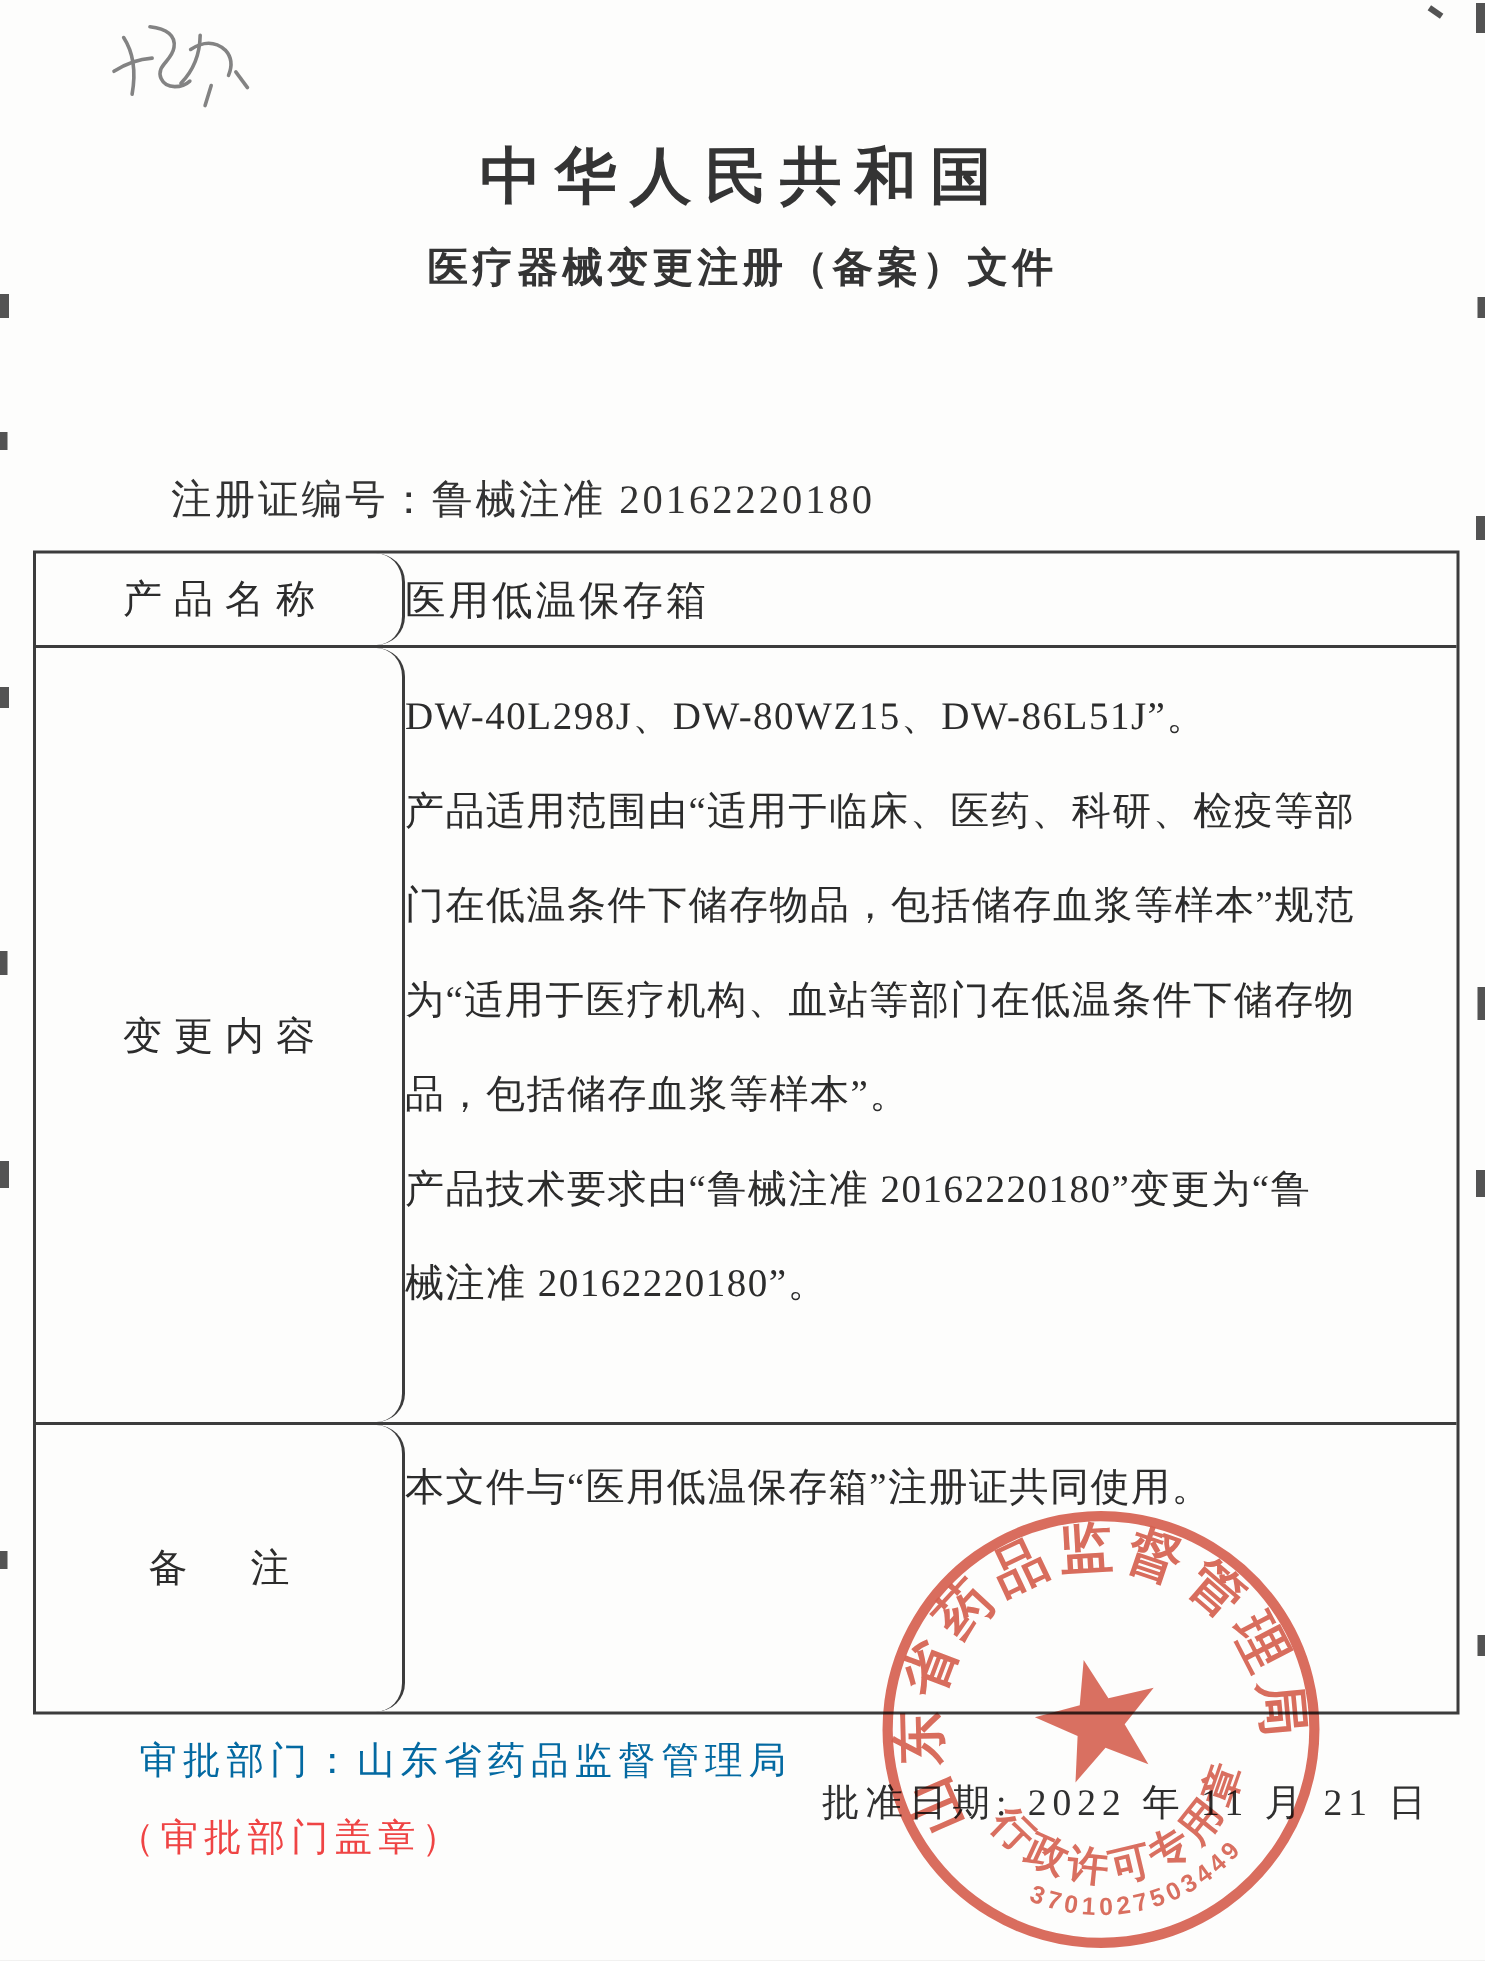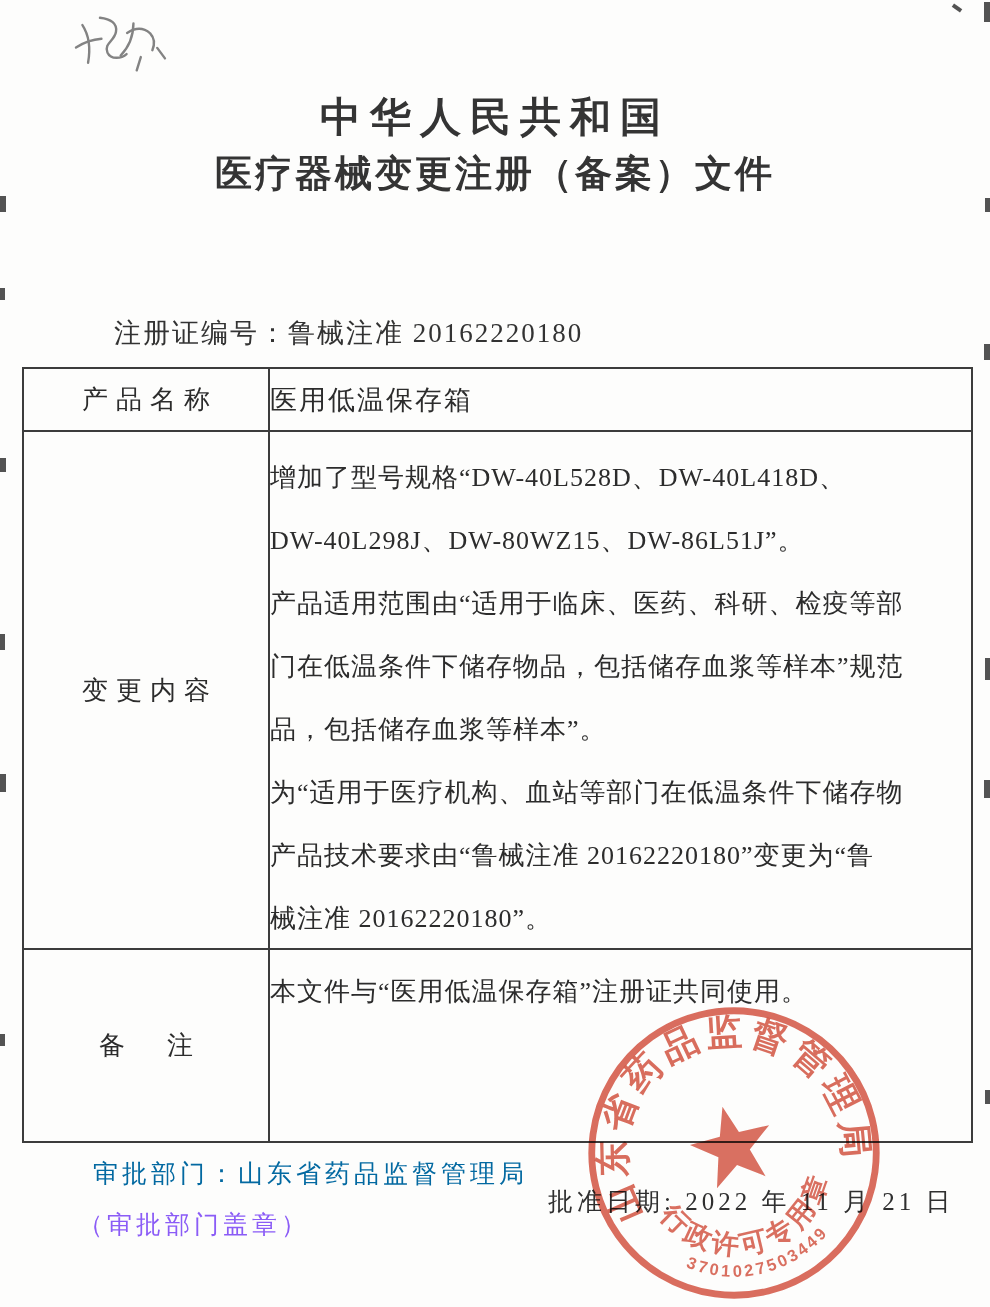--- a/index.html
+++ b/index.html
@@ -13,22 +13,22 @@
     overflow:hidden;
   }
   
   .title-block{position:absolute;top:90px;left:0;width:100%;text-align:center;}
   .title-line1{
     font-family:"Liberation Sans", sans-serif;
     font-weight:bold;font-size:41px;letter-spacing:9px;color:#343434;
   }
   .title-line2{
     font-family:"Liberation Sans", sans-serif;
-    font-weight:bold;font-size:37px;letter-spacing:3px;color:#343434;
-    margin-top:4px;
+    font-weight:bold;font-size:27px;letter-spacing:3px;color:#343434;
+    margin-top:15px;
   }
   
   .reg-line{
     position:absolute;left:92px;top:315px;
     font-size:27px;letter-spacing:2px;color:#333;
     white-space:nowrap;
     margin-left:22px;
   }
   
   .doc-table{
@@ -36,20 +36,21 @@
     border:2px solid #3c3c3c;box-sizing:border-box;
   }
   .t-row{display:flex;box-sizing:border-box;border-bottom:2px solid #3c3c3c;}
   .t-row:last-child{border-bottom:none;}
   .t-label{
     width:246px;flex:0 0 246px;box-sizing:border-box;
     border-right:2px solid #3c3c3c;
     display:flex;align-items:center;justify-content:center;
     font-size:26px;letter-spacing:8px;color:#2c2c2c;
     text-indent:8px;
+    border-radius:19px;
   }
   .t-value{flex:1;box-sizing:border-box;color:#2c2c2c;}
   .row-1{height:63px;}
   .row-1 .t-value{display:flex;align-items:center;font-size:27px;letter-spacing:2px;}
   .row-2{height:518px;}
   .row-2 .t-value{padding-top:14px;}
   .row-2 .cell-line{line-height:63px;font-size:26px;letter-spacing:1px;white-space:nowrap;}
   .row-3{height:191px;}
   .row-3 .t-value{padding-top:16px;}
   .row-3 .cell-line{line-height:52px;font-size:26px;letter-spacing:1px;white-space:nowrap;}
@@ -57,21 +58,21 @@
   .footer-dept{
     position:absolute;left:93px;top:1157px;
     font-size:25px;letter-spacing:4px;color:#0369a1;white-space:nowrap;
   }
   .footer-date{
     position:absolute;left:548px;top:1157px;
     font-size:25px;letter-spacing:4px;color:#2f2f2f;white-space:nowrap;margin-top:28px;
   }
   .footer-sealnote{
     position:absolute;left:78px;top:1208px;
-    font-size:25px;letter-spacing:4px;color:#8b5cf6;white-space:nowrap;
+    font-size:25px;letter-spacing:4px;color:#ef4444;white-space:nowrap;
   }
   
   .handwriting{
     position:absolute;left:62px;top:4px;width:130px;height:84px;
     transform:rotate(-4deg);
   }
   
   .stamp{
     position:absolute;left:583px;top:1002px;width:302px;height:302px;
     transform:rotate(-14deg);
@@ -112,26 +113,25 @@
     <div class="t-row row-1">
       <div class="t-label">产品名称</div>
       <div class="t-value">
         <span class="cell-line">医用低温保存箱</span>
       </div>
     </div>
 
     <div class="t-row row-2">
       <div class="t-label">变更内容</div>
       <div class="t-value">
-        <div class="cell-line">增加了型号规格“DW-40L528D、DW-40L418D、</div>
         <div class="cell-line">DW-40L298J、DW-80WZ15、DW-86L51J”。</div>
         <div class="cell-line">产品适用范围由“适用于临床、医药、科研、检疫等部</div>
         <div class="cell-line">门在低温条件下储存物品，包括储存血浆等样本”规范</div>
+        <div class="cell-line">为“适用于医疗机构、血站等部门在低温条件下储存物</div>
         <div class="cell-line">品，包括储存血浆等样本”。</div>
-        <div class="cell-line">为“适用于医疗机构、血站等部门在低温条件下储存物</div>
         <div class="cell-line">产品技术要求由“鲁械注准 20162220180”变更为“鲁</div>
         <div class="cell-line">械注准 20162220180”。</div>
       </div>
     </div>
 
     <div class="t-row row-3">
       <div class="t-label">备　注</div>
       <div class="t-value">
         <div class="cell-line">本文件与“医用低温保存箱”注册证共同使用。</div>
       </div>

